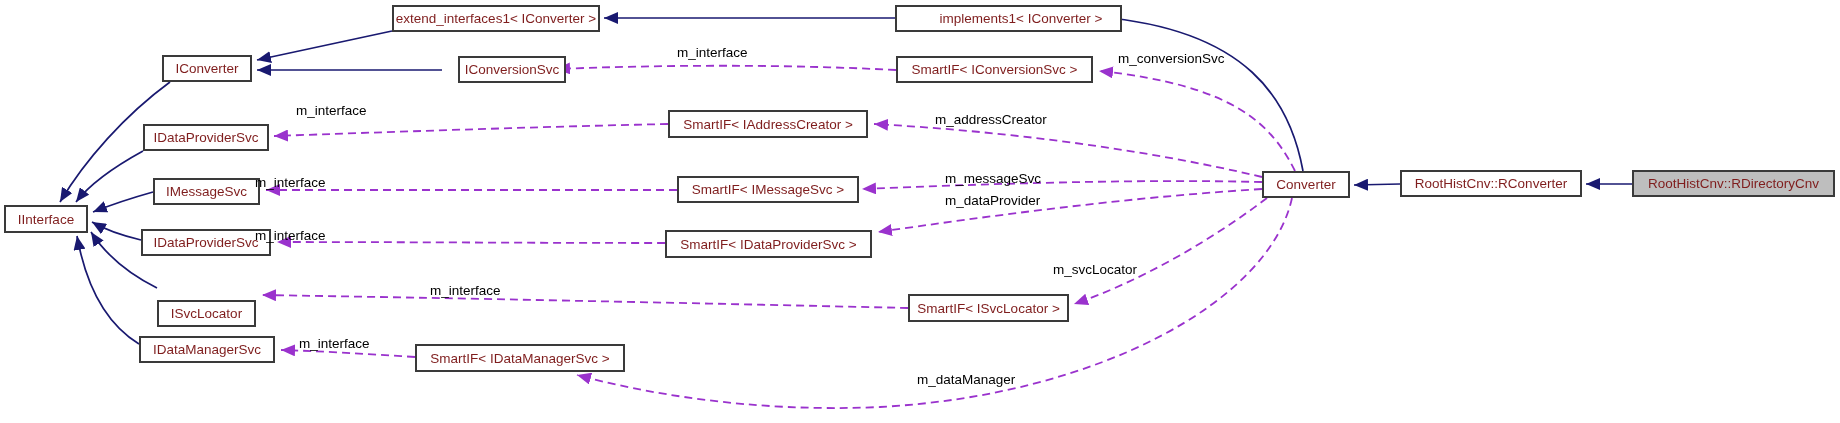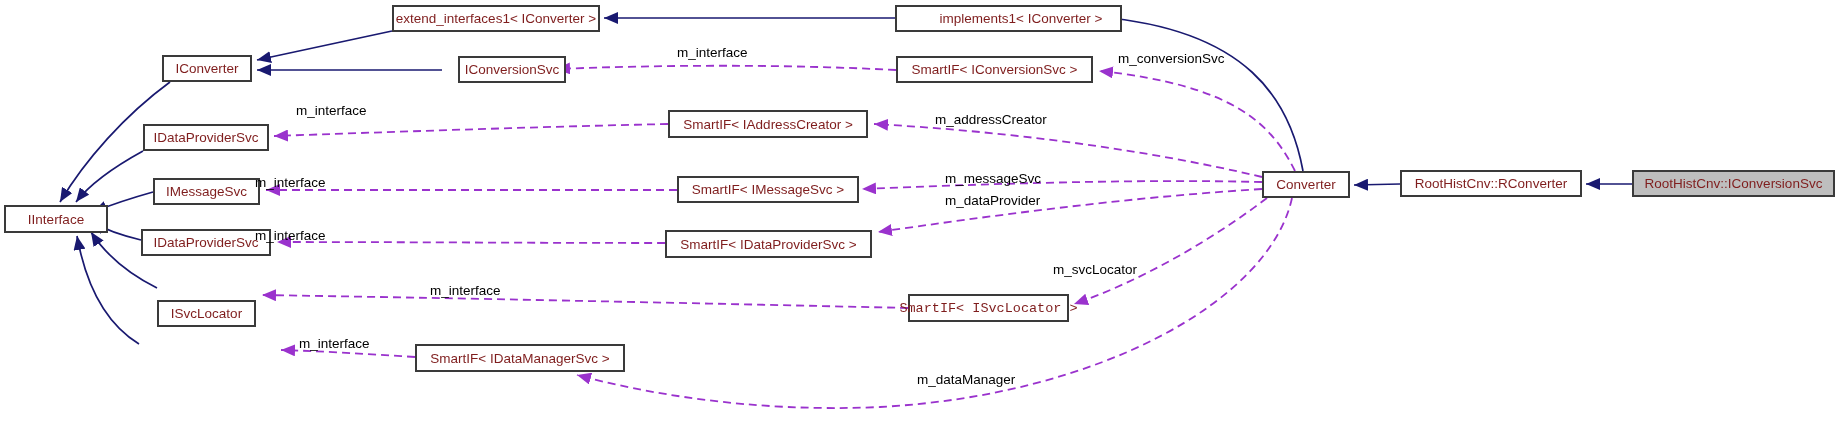--- a/index.html
+++ b/index.html
@@ -71,38 +71,39 @@
       <path d="M 1262 182 C 1130 179, 985 184, 862 189" marker-end="url(#arrow-purple)"></path>
       <path d="M 665 243 C 540 243, 400 242, 277 242" marker-end="url(#arrow-purple)"></path>
       <path d="M 1262 189 C 1120 198, 990 216, 878 232" marker-end="url(#arrow-purple)"></path>
       <path d="M 908 308 C 690 303, 450 298, 262 295" marker-end="url(#arrow-purple)"></path>
       <path d="M 1267 198 C 1205 245, 1135 283, 1074 304" marker-end="url(#arrow-purple)"></path>
       <path d="M 415 357 C 368 354, 320 351, 281 350" marker-end="url(#arrow-purple)"></path>
       <path d="M 1292 198 C 1270 300, 1100 395, 880 407 C 750 413, 640 392, 577 375" marker-end="url(#arrow-purple)"></path>
     </g>
   </svg>
 
-  <div class="node" style="left:4px;top:205px;width:104px;height:28px;">IInterface</div>
+  <div class="node" style="left:4px;top:205px;width:84px;height:28px;">IInterface</div>
   <div class="node" style="left:162px;top:55px;width:90px;height:27px;">IConverter</div>
   <div class="node" style="left:392px;top:5px;width:208px;height:27px;">extend_interfaces1&lt; IConverter &gt;</div>
   <div class="node" style="left:442px;top:56px;width:108px;height:27px;margin-left:16px;">IConversionSvc</div>
   <div class="node" style="left:143px;top:124px;width:126px;height:27px;">IDataProviderSvc</div>
   <div class="node" style="left:153px;top:178px;width:107px;height:27px;">IMessageSvc</div>
   <div class="node" style="left:141px;top:229px;width:130px;height:27px;">IDataProviderSvc</div>
   <div class="node" style="left:157px;top:300px;width:99px;height:27px;">ISvcLocator</div>
+  <div class="node" style="left:139px;top:336px;width:136px;height:27px;">IDataManagerSvc</div>
   <div class="node" style="left:895px;top:5px;width:227px;height:27px;padding-left:25px;">implements1&lt; IConverter &gt;</div>
   <div class="node" style="left:896px;top:56px;width:197px;height:27px;">SmartIF&lt; IConversionSvc &gt;</div>
   <div class="node" style="left:668px;top:110px;width:200px;height:28px;">SmartIF&lt; IAddressCreator &gt;</div>
   <div class="node" style="left:677px;top:176px;width:182px;height:27px;">SmartIF&lt; IMessageSvc &gt;</div>
   <div class="node" style="left:665px;top:230px;width:207px;height:28px;">SmartIF&lt; IDataProviderSvc &gt;</div>
-  <div class="node" style="left:908px;top:294px;width:161px;height:28px;font-family:Liberation Mono, monospace;">SmartIF&lt; ISvcLocator &gt;</div>
+  <div class="node" style="left:908px;top:294px;width:161px;height:28px;">SmartIF&lt; ISvcLocator &gt;</div>
   <div class="node" style="left:415px;top:344px;width:210px;height:28px;">SmartIF&lt; IDataManagerSvc &gt;</div>
   <div class="node" style="left:1262px;top:171px;width:88px;height:27px;">Converter</div>
   <div class="node" style="left:1400px;top:170px;width:182px;height:27px;">RootHistCnv::RConverter</div>
-  <div class="node node--current" style="left:1632px;top:170px;width:203px;height:27px;">RootHistCnv::IConversionSvc</div>
+  <div class="node node--current" style="left:1632px;top:170px;width:203px;height:27px;">RootHistCnv::RDirectoryCnv</div>
 
   <span class="edge-label" style="left:677px;top:45px;">m_interface</span>
   <span class="edge-label" style="left:1118px;top:51px;">m_conversionSvc</span>
   <span class="edge-label" style="left:296px;top:103px;">m_interface</span>
   <span class="edge-label" style="left:935px;top:112px;">m_addressCreator</span>
   <span class="edge-label" style="left:255px;top:175px;">m_interface</span>
   <span class="edge-label" style="left:945px;top:171px;">m_messageSvc</span>
   <span class="edge-label" style="left:945px;top:193px;">m_dataProvider</span>
   <span class="edge-label" style="left:255px;top:228px;">m_interface</span>
   <span class="edge-label" style="left:430px;top:283px;">m_interface</span>

